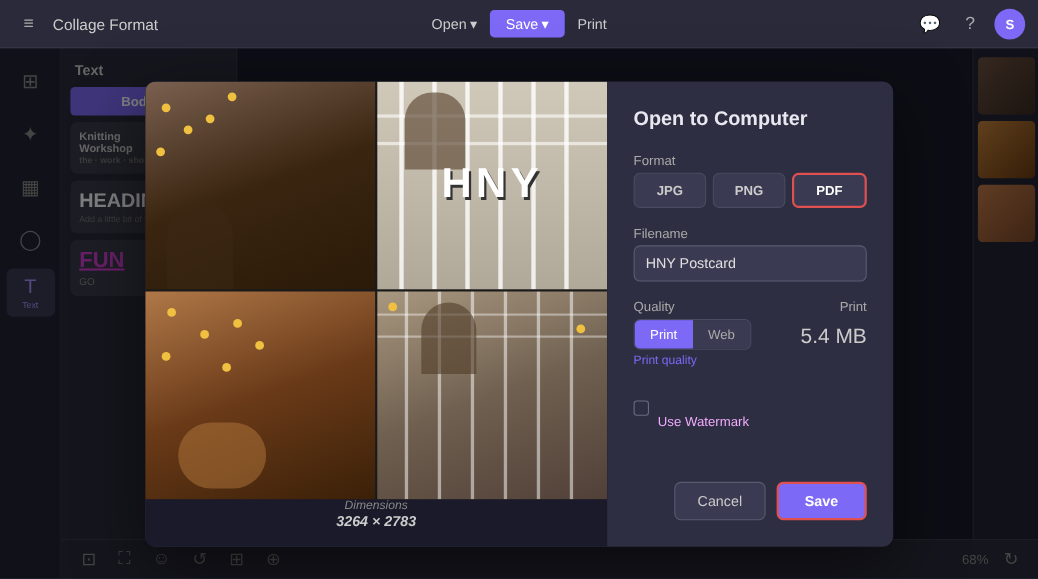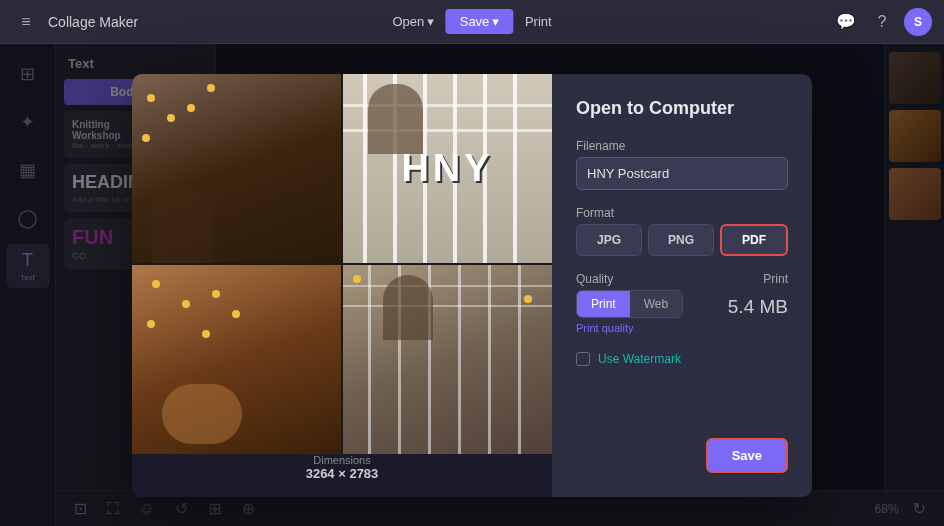--- a/index.html
+++ b/index.html
@@ -320,20 +320,21 @@
     
     .gold-dot {
       position: absolute;
       width: 8px;
       height: 8px;
       background: #f0c040;
       border-radius: 50%;
     }
     .preview-dims {
       text-align: center;
+      font-style: italic;
     }
     .preview-dims-label {
       font-size: 11px;
       color: #888;
     }
     .preview-dims-value {
       font-size: 13px;
       font-weight: 600;
       color: #ccc;
     }
@@ -449,21 +450,22 @@
     .checkbox {
       width: 14px;
       height: 14px;
       border: 1px solid #6a6a82;
       border-radius: 3px;
       background: transparent;
       cursor: pointer;
     }
     .watermark-label {
       font-size: 12px;
-      color: #14b8a6;
+      color: #f0abfc;
+      margin-top: 24px;
     }
 
     .modal-footer {
       display: flex;
       justify-content: flex-end;
       gap: 10px;
       margin-top: auto;
     }
     .cancel-btn {
       padding: 8px 20px;
@@ -495,21 +497,21 @@
       gap: 2px;
       background: #111;
     }
   </style>
 </head>
 <body>
 
 <div class="topbar">
   <div class="topbar-left">
     <button class="icon-btn app-menu-icon">≡</button>
-    <span class="app-title">Collage Maker</span>
+    <span class="app-title">Collage Format</span>
   </div>
   <div class="topbar-center">
     <button class="topbar-btn">
       <span>Open</span>
       <span>▾</span>
     </button>
     <button class="save-btn-top">
       <span>Save</span>
       <span>▾</span>
     </button>
@@ -549,21 +551,21 @@
     <div class="panel-text-item" style="font-size:10px;font-weight:600;color:#ccc;">
       <div>Knitting</div>
       <div>Workshop</div>
       <div style="font-size:8px;color:#777;">the · work · shop · text</div>
     </div>
     <div class="panel-heading">
       <span>HEADING</span>
       <div style="font-size:8px;color:#777;font-weight:400;margin-top:2px;">Add a little bit of text</div>
     </div>
     <div class="panel-fun">
-      <span style="color:#d040d0;font-weight:900;">FUN</span>
+      <span style="color:#d040d0;font-weight:900;text-decoration:underline;">FUN</span>
       <div style="font-size:9px;color:#888;font-weight:400;margin-top:2px;">GO</div>
     </div>
   </div>
 
   <div class="canvas-area">
 
     <div class="canvas-collage" style="opacity:0.4;">
       <div class="collage-cell" style="background:linear-gradient(135deg,#6a5040,#3a2a20);"></div>
       <div class="collage-cell" style="background:linear-gradient(135deg,#c0803a,#7a4a18);"></div>
       <div class="collage-cell" style="background:linear-gradient(135deg,#c07848,#805028);"></div>
@@ -663,31 +665,31 @@
       <div class="preview-dims">
         <div class="preview-dims-label">Dimensions</div>
         <div class="preview-dims-value">3264 × 2783</div>
       </div>
     </div>
 
     <div class="modal-save">
       <div class="modal-title">Open to Computer</div>
 
       <div>
-        <div class="field-label">Filename</div>
-        <input class="filename-input" type="text" value="HNY Postcard" style="">
-      </div>
-
-      <div>
         <div class="field-label">Format</div>
         <div class="format-row">
           <button class="format-btn">JPG</button>
           <button class="format-btn">PNG</button>
           <button class="format-btn selected">PDF</button>
         </div>
+      </div>
+
+      <div>
+        <div class="field-label">Filename</div>
+        <input class="filename-input" type="text" value="HNY Postcard" style="">
       </div>
 
       <div class="quality-size-row">
         <div class="quality-col">
           <div class="field-label">Quality</div>
           <div class="quality-toggle">
             <button class="quality-btn active">Print</button>
             <button class="quality-btn">Web</button>
           </div>
           <a class="print-quality-link">Print quality</a>
@@ -698,18 +700,19 @@
         </div>
       </div>
 
 
       <div class="watermark-row">
         <div class="checkbox"></div>
         <span class="watermark-label">Use Watermark</span>
       </div>
 
       <div class="modal-footer">
+        <button class="cancel-btn">Cancel</button>
         <button class="save-btn-modal">Save</button>
       </div>
     </div>
 
   </div>
 </div>
 
 </body></html>

